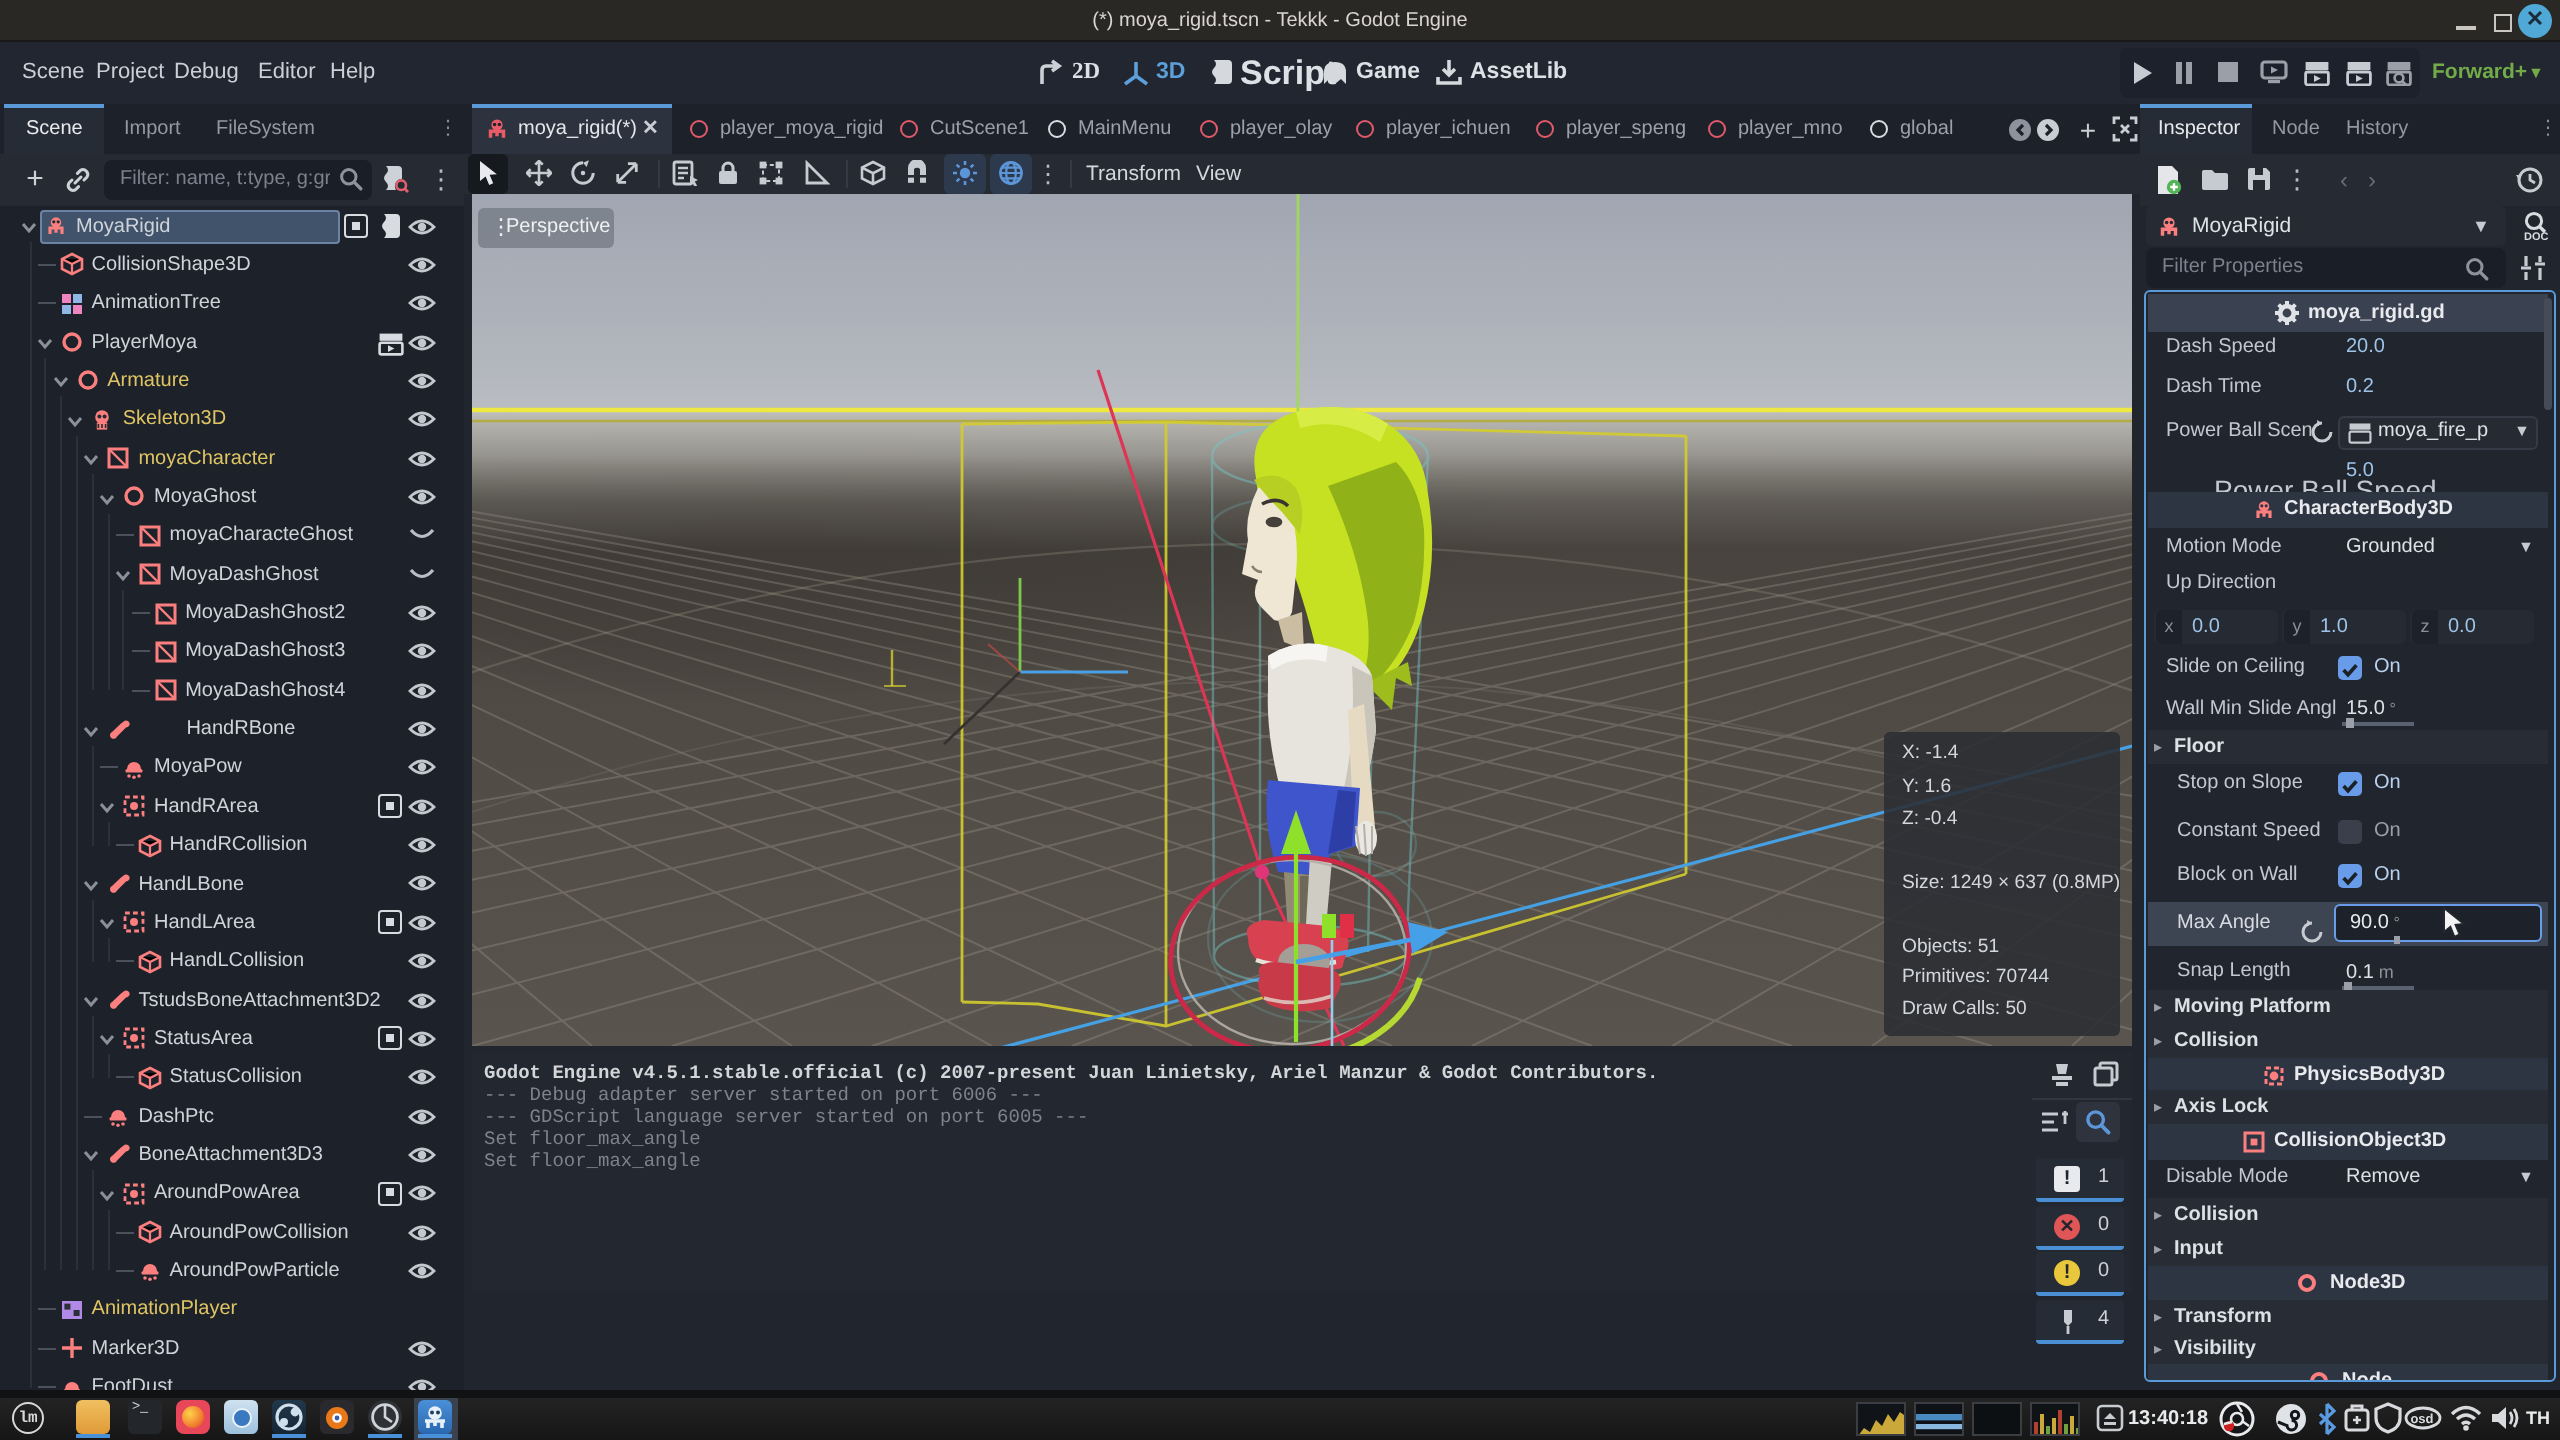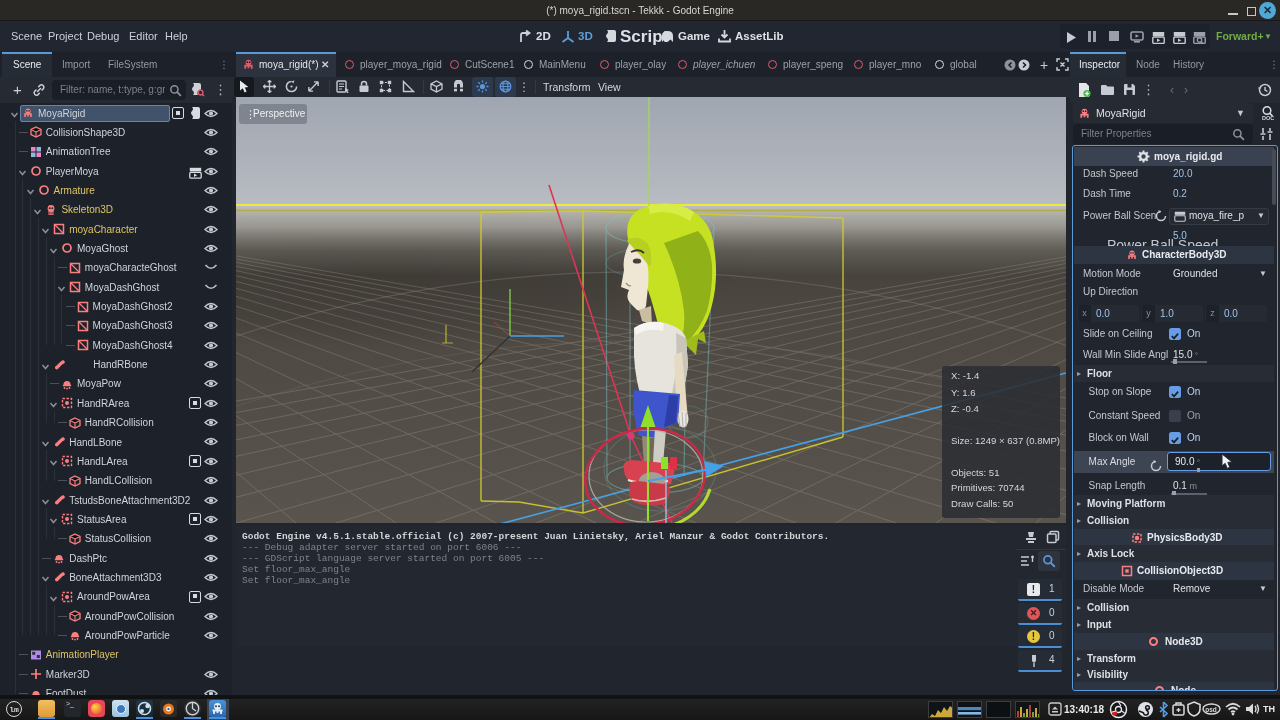--- a/index.html
+++ b/index.html
@@ -18,21 +18,21 @@
     <div class="abs" style="left:11px;top:0;height:31px;line-height:31px;font-size:11px;color:#ccd0d6;">Scene</div>
     <div class="abs" style="left:48px;top:0;height:31px;line-height:31px;font-size:11px;color:#ccd0d6;">Project</div>
     <div class="abs" style="left:87px;top:0;height:31px;line-height:31px;font-size:11px;color:#ccd0d6;">Debug</div>
     <div class="abs" style="left:129px;top:0;height:31px;line-height:31px;font-size:11px;color:#ccd0d6;">Editor</div>
     <div class="abs" style="left:165px;top:0;height:31px;line-height:31px;font-size:11px;color:#ccd0d6;">Help</div>
  <div class="abs" style="left:518px;top:6px;width:20px;height:20px;">
   <svg width="16" height="16" viewBox="0 0 16 16" style="margin-top:2px">
         <path d="M3 13 L3 6 Q3 4 5 4 L10 4 M8 1.5 L11.5 4 L8 6.5" stroke="#ccd0d6" stroke-width="1.8" fill="none"></path>
       </svg>
  </div>
- <div class="abs" style="left:536px;top:0;height:31px;line-height:31px;font-size:11.5px;font-weight:bold;color:#dde0e5;">2D</div>
+ <div class="abs" style="left:536px;top:0;height:31px;line-height:31px;font-size:11.5px;font-weight:bold;color:#dde0e5;font-family:Liberation Serif, serif;">2D</div>
  <div class="abs" style="left:560px;top:6px;width:18px;height:20px;">
   <svg width="16" height="16" viewBox="0 0 16 16" style="margin-top:2px">
         <path d="M8 2 L8 9 L2.5 13 M8 9 L13.5 13" stroke="#5d9fd8" stroke-width="1.8" fill="none"></path>
       </svg>
  </div>
  <div class="abs" style="left:578px;top:0;height:31px;line-height:31px;font-size:11.5px;font-weight:bold;color:#5d9fd8;">3D</div>
  <div class="abs" style="left:604px;top:8px;"><svg width="14" height="15" viewBox="0 0 14 15">
         <path d="M3 1 H10 Q12 1 12 3 V11 Q12 13 10 13 H3 Q5 11 3 9 Q1 7 3 5 Q5 3 3 1 Z" fill="#d5d8dd"></path>
       </svg></div>
  <div class="abs" style="left:620px;top:0;height:31px;line-height:31px;font-size:17px;font-weight:bold;color:#dde0e5;">Script</div>
@@ -500,21 +500,21 @@
     <div class="abs" style="left:89px;top:0;height:25px;line-height:25px;font-size:10px;font-weight:bold;color:#c9cdd3;">✕</div>
     <div class="abs" style="left:113px;top:8px;width:9px;height:9px;border:1.8px solid #e05a6a;border-radius:50%;"></div>
     <div class="abs" style="left:128px;top:0;height:25px;line-height:25px;font-size:10px;color:#9ba1ab;">player_moya_rigid</div>
     <div class="abs" style="left:218px;top:8px;width:9px;height:9px;border:1.8px solid #e05a6a;border-radius:50%;"></div>
     <div class="abs" style="left:233px;top:0;height:25px;line-height:25px;font-size:10px;color:#9ba1ab;">CutScene1</div>
     <div class="abs" style="left:292px;top:8px;width:9px;height:9px;border:1.8px solid #d8dce2;border-radius:50%;"></div>
     <div class="abs" style="left:307px;top:0;height:25px;line-height:25px;font-size:10px;color:#9ba1ab;">MainMenu</div>
     <div class="abs" style="left:368px;top:8px;width:9px;height:9px;border:1.8px solid #e05a6a;border-radius:50%;"></div>
     <div class="abs" style="left:383px;top:0;height:25px;line-height:25px;font-size:10px;color:#9ba1ab;">player_olay</div>
     <div class="abs" style="left:446px;top:8px;width:9px;height:9px;border:1.8px solid #e05a6a;border-radius:50%;"></div>
-    <div class="abs" style="left:461px;top:0;height:25px;line-height:25px;font-size:10px;color:#9ba1ab;font-style:italic;">player_ichuen</div>
+    <div class="abs" style="left:461px;top:0;height:25px;line-height:25px;font-size:10px;color:#9ba1ab;">player_ichuen</div>
     <div class="abs" style="left:536px;top:8px;width:9px;height:9px;border:1.8px solid #e05a6a;border-radius:50%;"></div>
     <div class="abs" style="left:551px;top:0;height:25px;line-height:25px;font-size:10px;color:#9ba1ab;">player_speng</div>
     <div class="abs" style="left:622px;top:8px;width:9px;height:9px;border:1.8px solid #e05a6a;border-radius:50%;"></div>
     <div class="abs" style="left:637px;top:0;height:25px;line-height:25px;font-size:10px;color:#9ba1ab;">player_mno</div>
     <div class="abs" style="left:703px;top:8px;width:9px;height:9px;border:1.8px solid #d8dce2;border-radius:50%;"></div>
     <div class="abs" style="left:718px;top:0;height:25px;line-height:25px;font-size:10px;color:#9ba1ab;">global</div>
     <svg class="abs" style="left:772px;top:7px;" width="12" height="12">
       <circle cx="6" cy="6" r="5.5" fill="#8d939d"></circle>
       <path d="M7.5 3.5 L5 6 L7.5 8.5" stroke="#1d2129" stroke-width="1.6" fill="none"></path>
     </svg>

